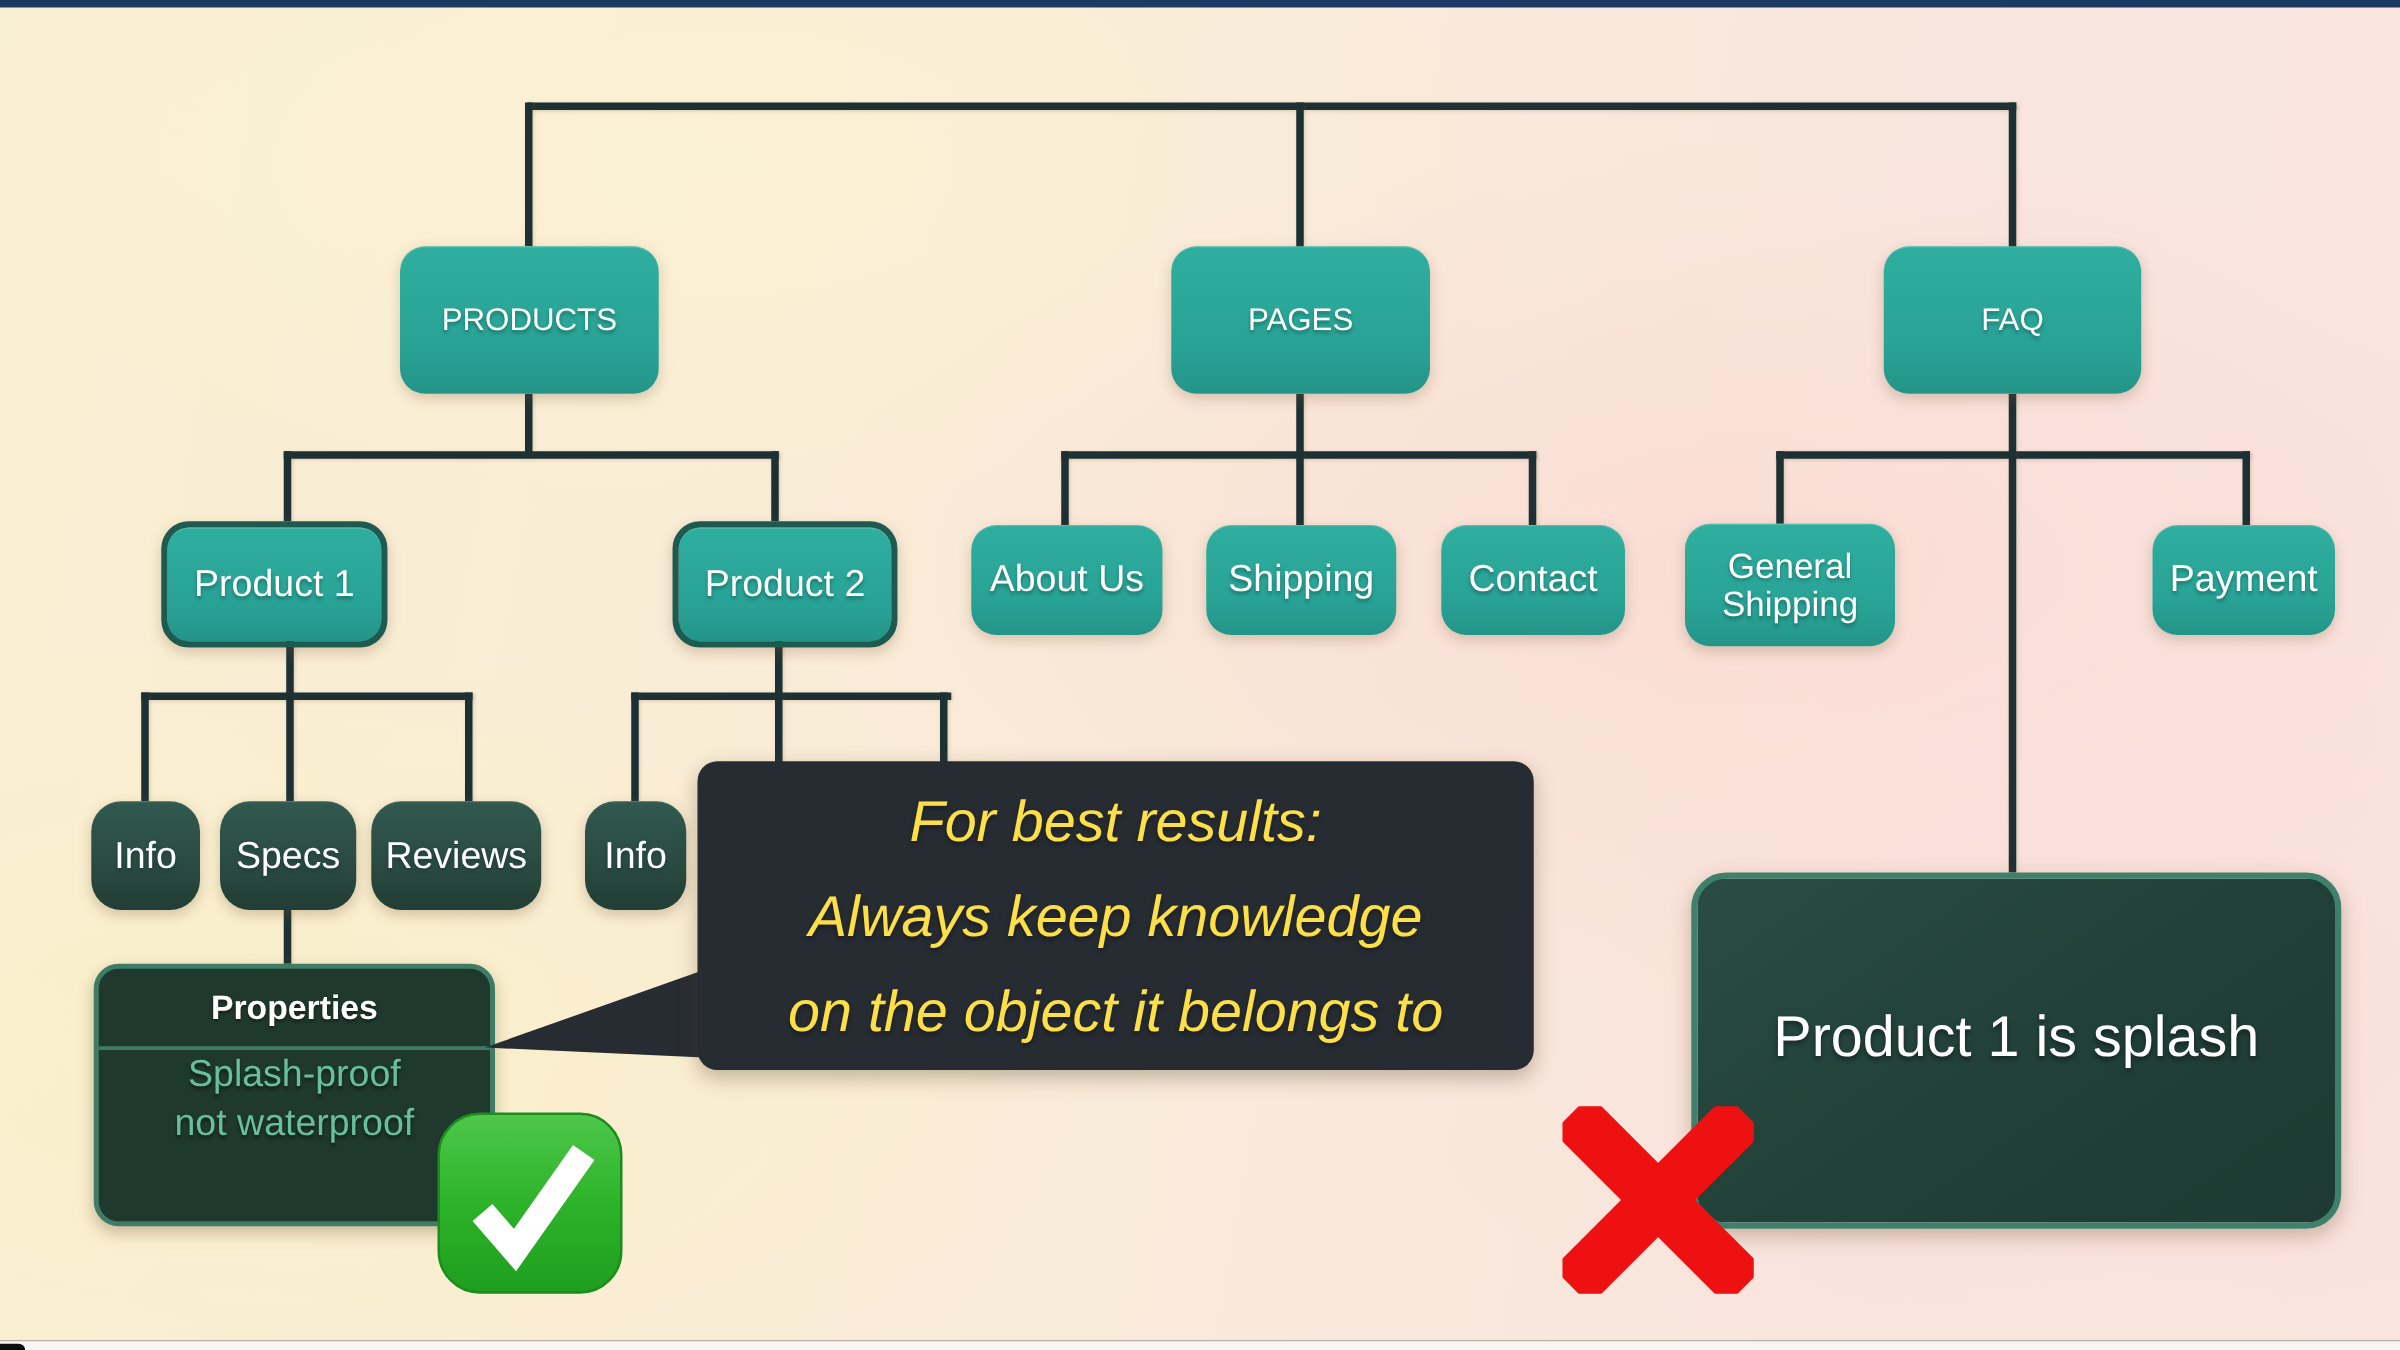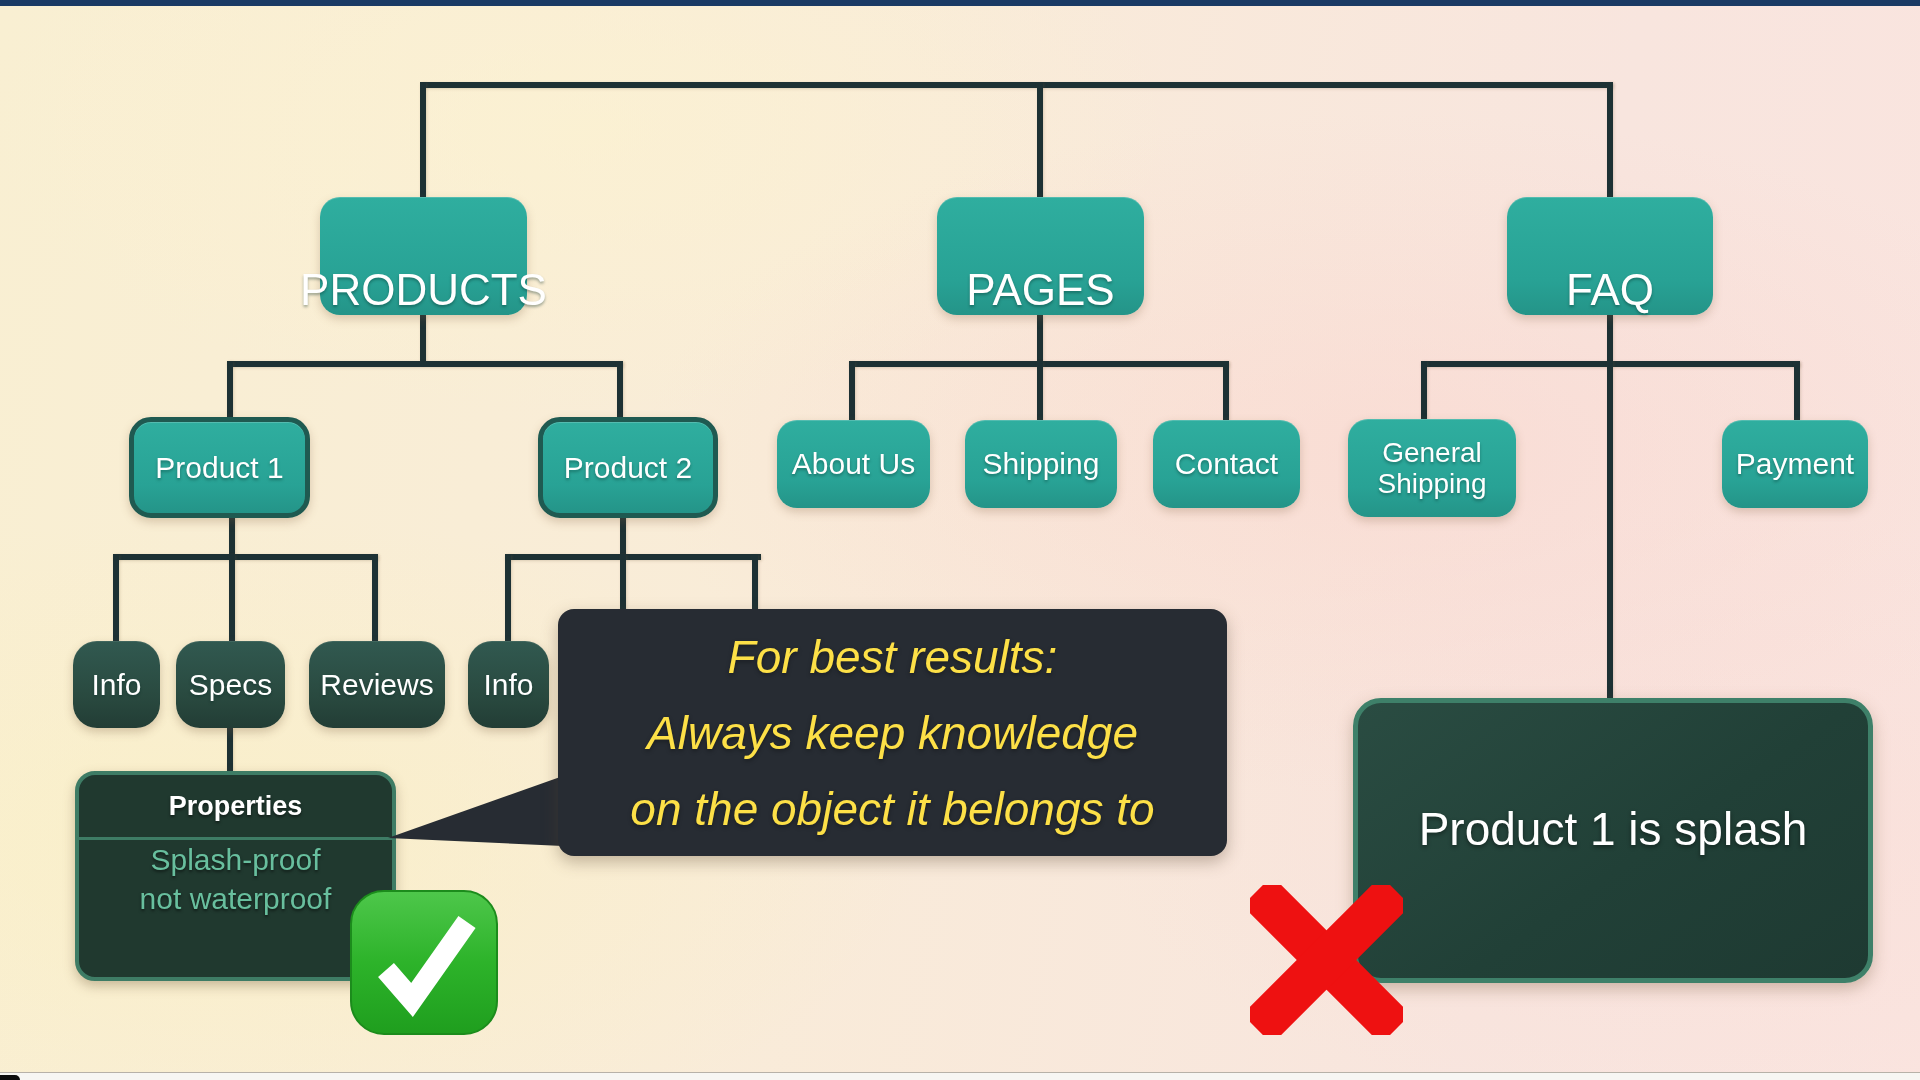--- a/index.html
+++ b/index.html
@@ -20,21 +20,21 @@
 
   .edge{background:#1d3134;z-index:1;box-shadow:1px 1px 3px rgba(120,90,60,.22);}
 
   .node{
     z-index:2;display:flex;align-items:center;justify-content:center;text-align:center;
     color:#fff;border-radius:20px;
     background:linear-gradient(180deg,#2fae9f 0%,#28a295 70%,#249488 100%);
     box-shadow:0 4px 10px rgba(130,95,60,.28), inset 0 1px 0 rgba(255,255,255,.18);
     text-shadow:0 2px 3px rgba(0,40,35,.38);
   }
-  .lvl1{font-size:44px;align-items:flex-end;}
+  .lvl1{font-size:25px;}
   .lvl2{font-size:30px;}
   .bordered{border:5px solid #1f5a51;border-radius:22px;}
   .dark{
     background:linear-gradient(180deg,#315950 0%,#29493f 65%,#223d35 100%);
     border-radius:24px;font-size:30px;
     box-shadow:0 4px 10px rgba(120,90,60,.3), inset 0 1px 0 rgba(255,255,255,.08);
   }
   .wrap2{line-height:1.12;font-size:28px;padding:0 8px;}
 
   .props{
@@ -141,21 +141,21 @@
 <div class="abs node lvl2" style="left:1722px;top:420px;width:146px;height:88px">
   <span>Payment</span>
 </div>
 
 <div class="abs node dark" style="left:73px;top:641px;width:87px;height:87px">
   <span>Info</span>
 </div>
 <div class="abs node dark" style="left:176px;top:641px;width:109px;height:87px">
   <span>Specs</span>
 </div>
-<div class="abs node dark" style="left:309px;top:641px;width:136px;height:87px">
+<div class="abs node dark" style="left:297px;top:641px;width:136px;height:87px">
   <span>Reviews</span>
 </div>
 <div class="abs node dark" style="left:468px;top:641px;width:81px;height:87px">
   <span>Info</span>
 </div>
 
 <div class="abs props" style="left:75px;top:771px;width:313px;height:202px">
   <div class="ptitle">Properties</div>
   <div class="pdivider"></div>
   <div class="pbody">

